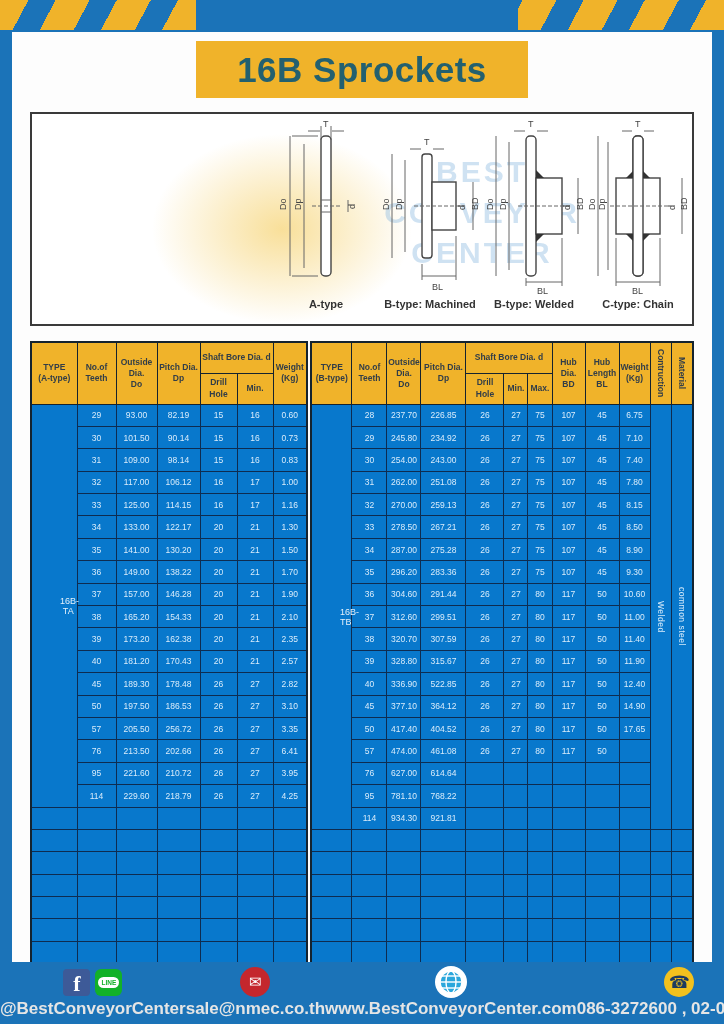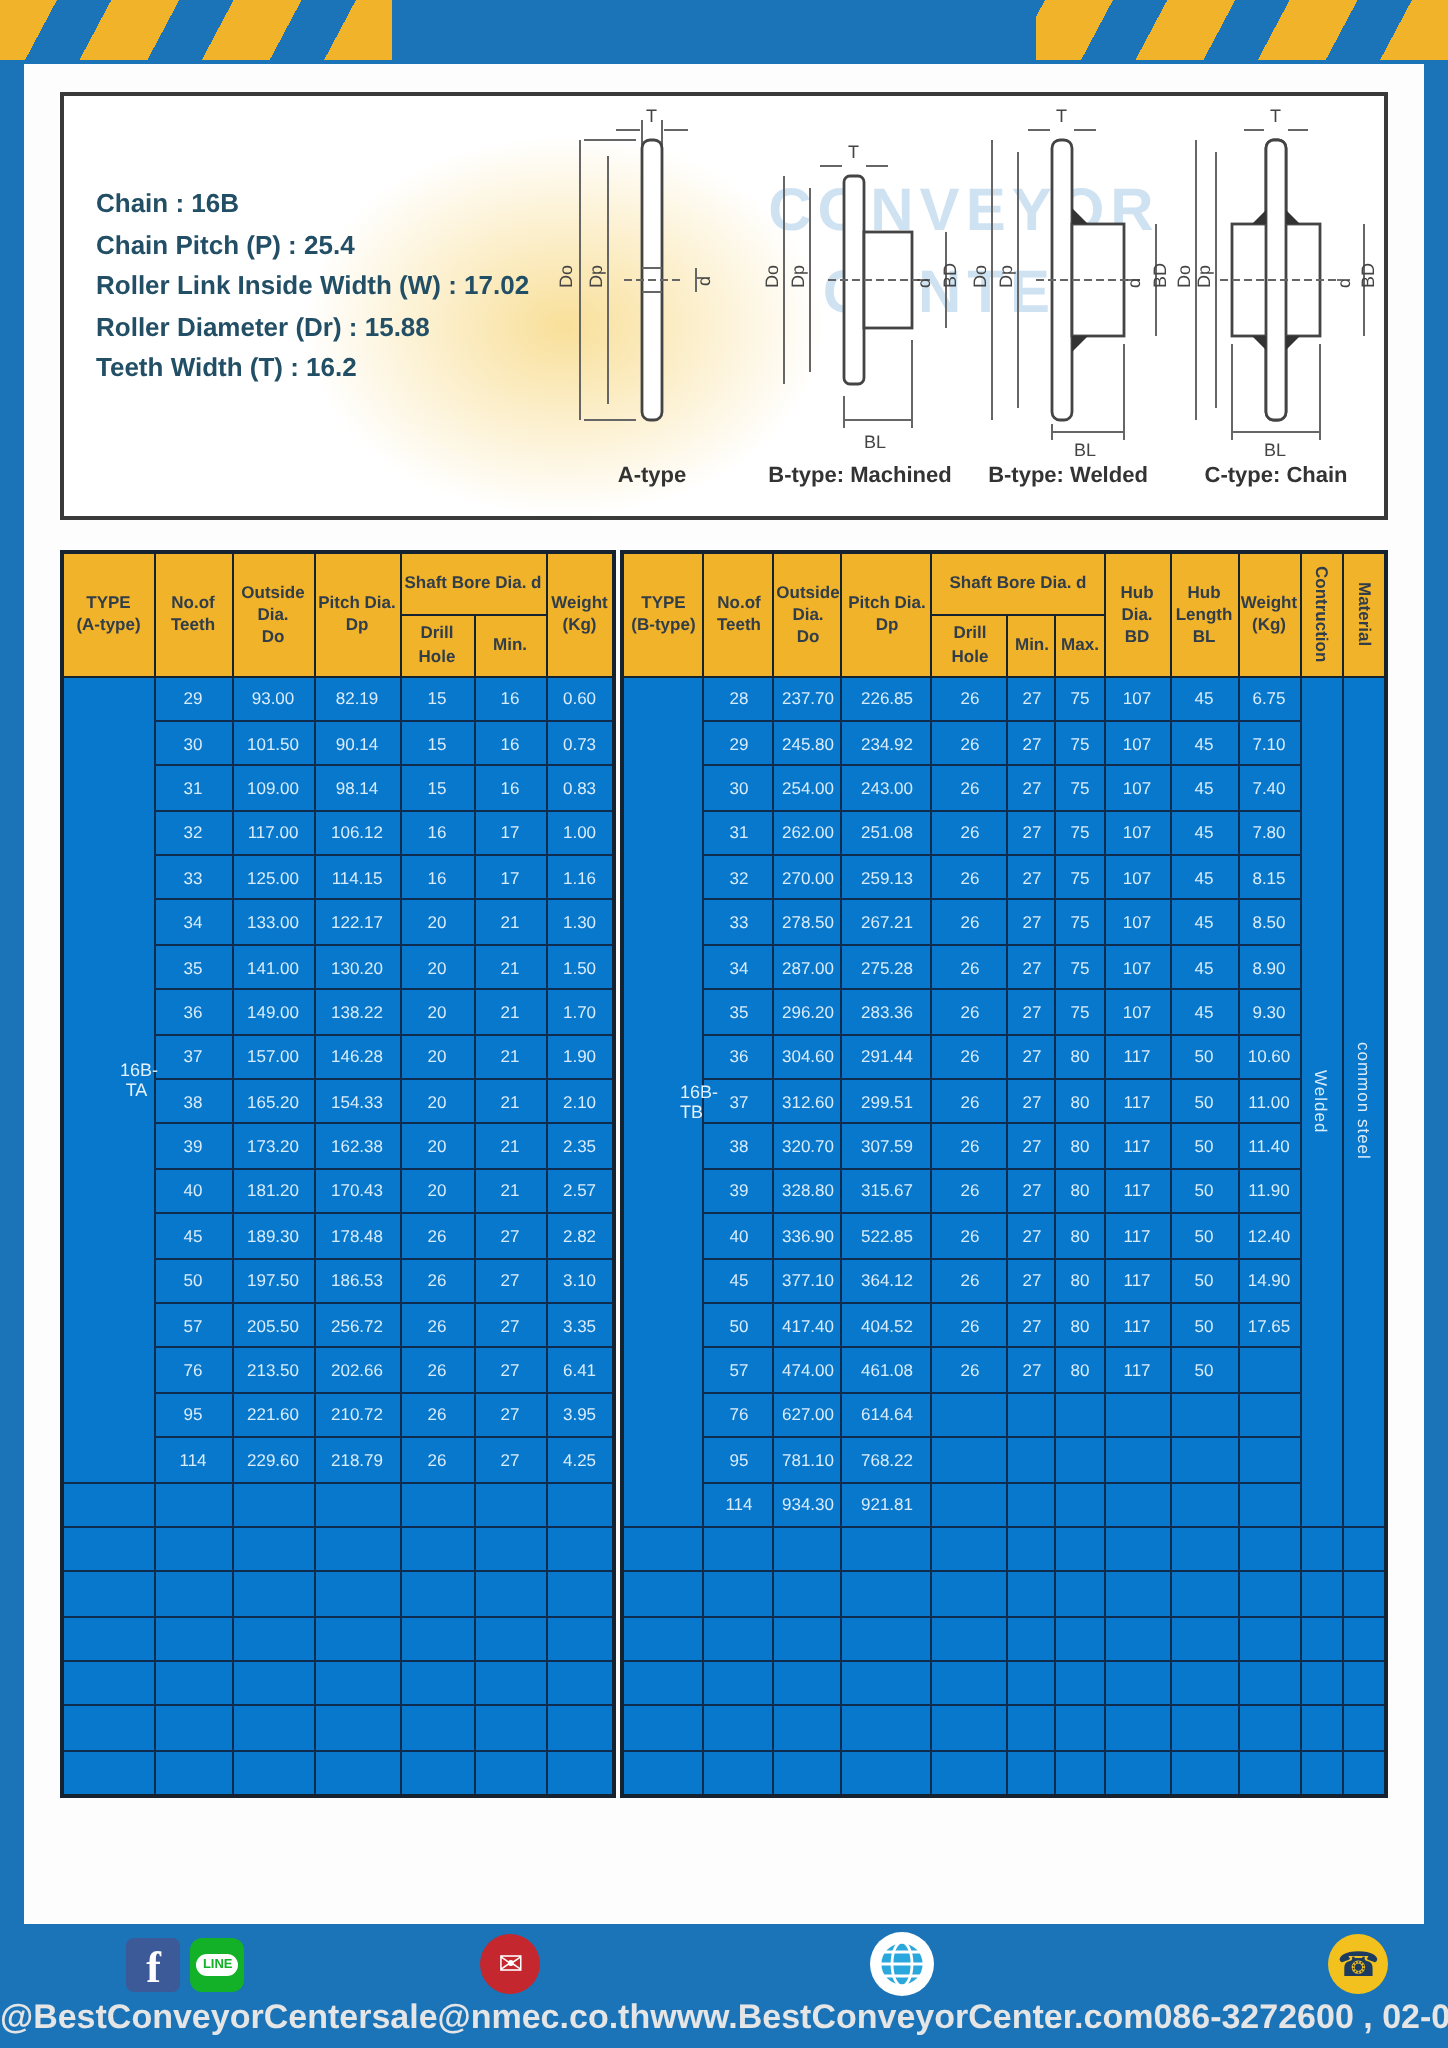--- a/index.html
+++ b/index.html
@@ -54,35 +54,32 @@
 </style>
 </head>
 <body>
 
 <div class="page">
   <div class="stripes left"></div>
   <div class="stripes right"></div>
 
   <div class="sheet">
 
+    <div class="banner">
+      <h1>16B Sprockets</h1>
+    </div>
 
     <div class="specbox">
       <div class="wm-blob"></div>
       <div class="wm-text">
+        <div>BEST</div>
         <div>CONVEYOR</div>
         <div>CENTER</div>
       </div>
 
-      <div class="spec-col">
-          <div class="spec-line">Chain  :  16B</div>
-          <div class="spec-line">Chain Pitch (P)  :  25.4</div>
-          <div class="spec-line">Roller Link Inside Width (W)  :  17.02</div>
-          <div class="spec-line">Roller Diameter (Dr)  :  15.88</div>
-          <div class="spec-line">Teeth Width (T)  :  16.2</div>
-        </div>
 
       <div class="diagram-row">
 
         <div class="fig">
           <svg viewBox="0 0 104 178">
             <text class="dimtxt" x="49" y="9">T</text>
             <line class="dim" x1="34" y1="13" x2="46" y2="13"></line>
               <line class="dim" x1="58" y1="13" x2="70" y2="13"></line>
             <line class="dim" x1="47" y1="8" x2="47" y2="22"></line>
               <line class="dim" x1="57" y1="8" x2="57" y2="22"></line>

